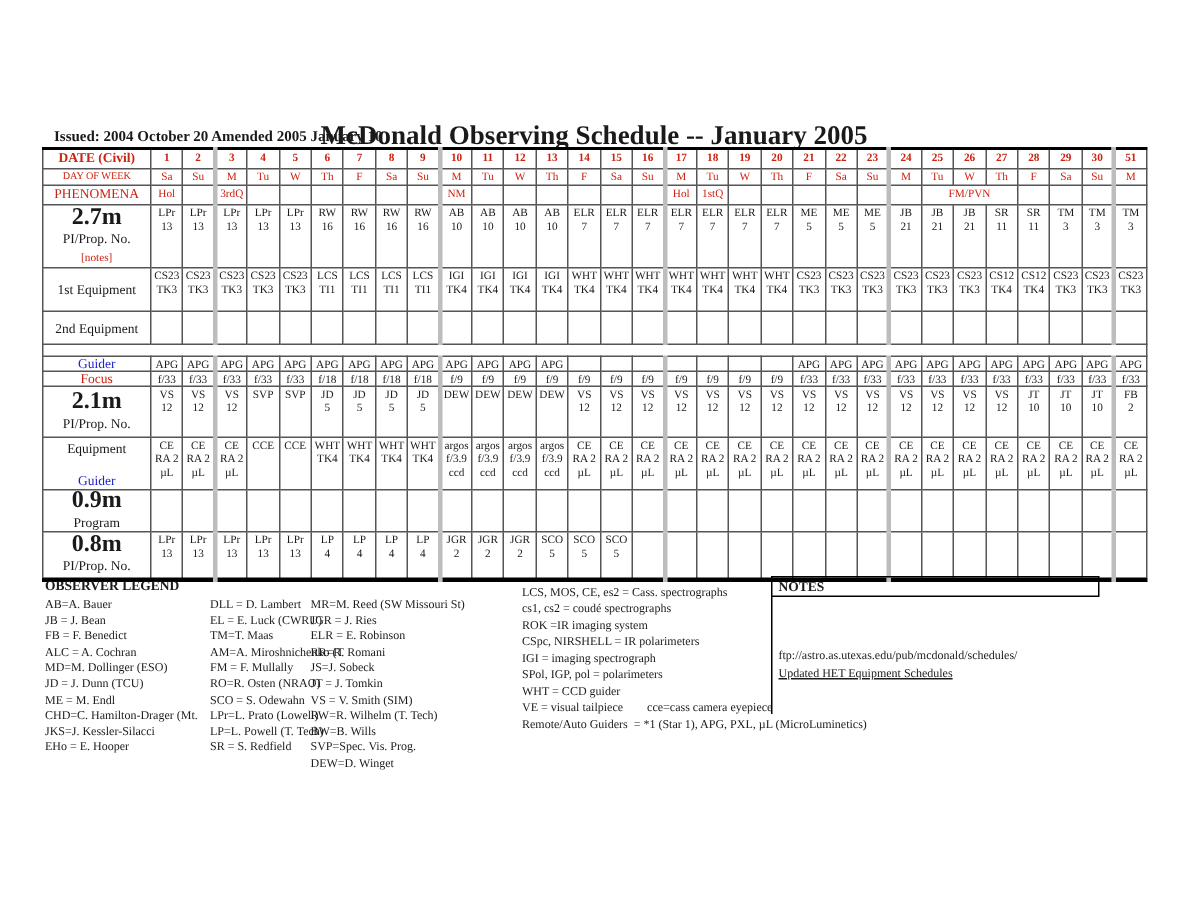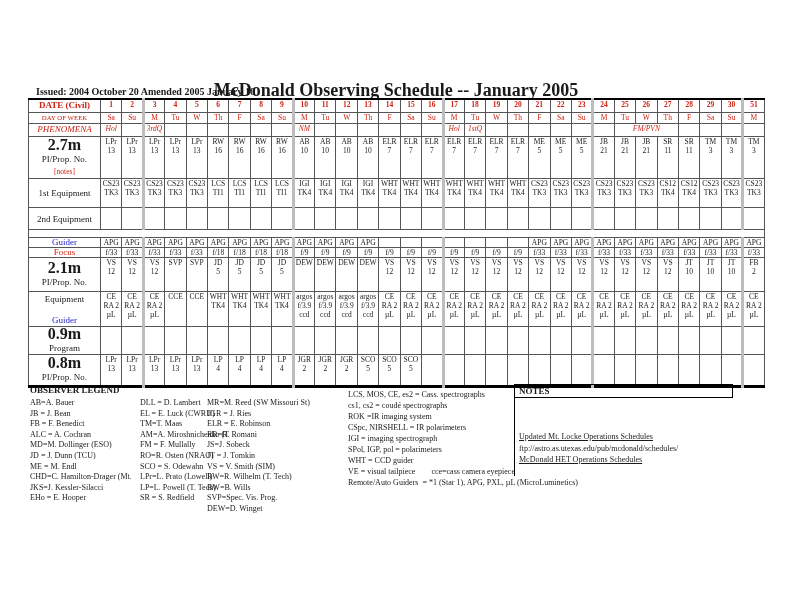--- a/index.html
+++ b/index.html
@@ -29,21 +29,21 @@
   #sched td.wk { border-left:3px solid var(--sep); }
   #sched td.lbl { font-size:9px; vertical-align:middle; }
   #sched td.lbl .tname { font-size:16px; font-weight:bold; line-height:14px; }
   #sched td.lbl .sub   { font-size:9px; line-height:11px; margin-top:2px; }
   #sched td.lbl .notes { font-size:7.5px; line-height:9px; margin-top:2px; }
   #sched td.lbl .small { font-size:6.8px; line-height:9px; }
   #sched td.lbl .gdr21 { margin-top:10px; }
 
   tr.r-date  { height:13px; } tr.r-date td { color:var(--red); font-weight:bold; font-size:8px; vertical-align:middle; }
   tr.r-dow   { height:11px; } tr.r-dow td  { color:var(--red); font-size:6.8px; vertical-align:middle; }
-  tr.r-phen  { height:13px; } tr.r-phen td { color:var(--red); font-size:7px; vertical-align:middle; border-bottom:2px solid #000;font-style:italic; }
+  tr.r-phen  { height:13px; } tr.r-phen td { color:var(--red); font-size:7px; vertical-align:middle; border-bottom:2px solid #000; }
   tr.r-pi27  { height:42px; } tr.r-pi27 td { padding-top:1px; }
   tr.r-eq1   { height:29px; } tr.r-eq1 td  { border-bottom:1px dashed #555; padding-top:1px; }
   tr.r-eq2   { height:22px; }
   tr.r-gap   { height:8px; }  tr.r-gap td  { border-left:none; border-right:none; border-top:1px solid #555; border-bottom:1px solid #555; }
   tr.r-guider{ height:10px; } tr.r-guider td { font-size:7px; vertical-align:middle; }
   tr.r-focus { height:9px; }  tr.r-focus td  { font-size:7px; vertical-align:middle; }
   tr.r-pi21  { height:34px; } tr.r-pi21 td { border-top:2px solid #000; padding-top:1px; }
   tr.r-eq21  { height:32px; } tr.r-eq21 td { padding-top:1px; }
   tr.r-prog09{ height:24px; } tr.r-prog09 td { border-top:2px solid #000; }
   tr.r-pi08  { height:32px; } tr.r-pi08 td { border-top:2px solid #000; padding-top:1px; }
@@ -1280,17 +1280,16 @@
       <div>SPol, IGP, pol = polarimeters</div>
       <div>WHT = CCD guider</div>
       <div>VE = visual tailpiece        cce=cass camera eyepiece</div>
       <div>Remote/Auto Guiders  = *1 (Star 1), APG, PXL, µL (MicroLuminetics)</div>
     </div>
 </div>
 
 <div id="notesbox">
   <div class="box">NOTES</div>
   <div class="content">
-      <div class="u">Updated Mt. Locke Operations Schedules</div>
       <div>ftp://astro.as.utexas.edu/pub/mcdonald/schedules/</div>
-      <div class="u">McDonald HET Operations Schedules</div>
+      <div class="u">Updated HET Equipment Schedules</div>
     </div>
 </div>
 
 </body></html>

